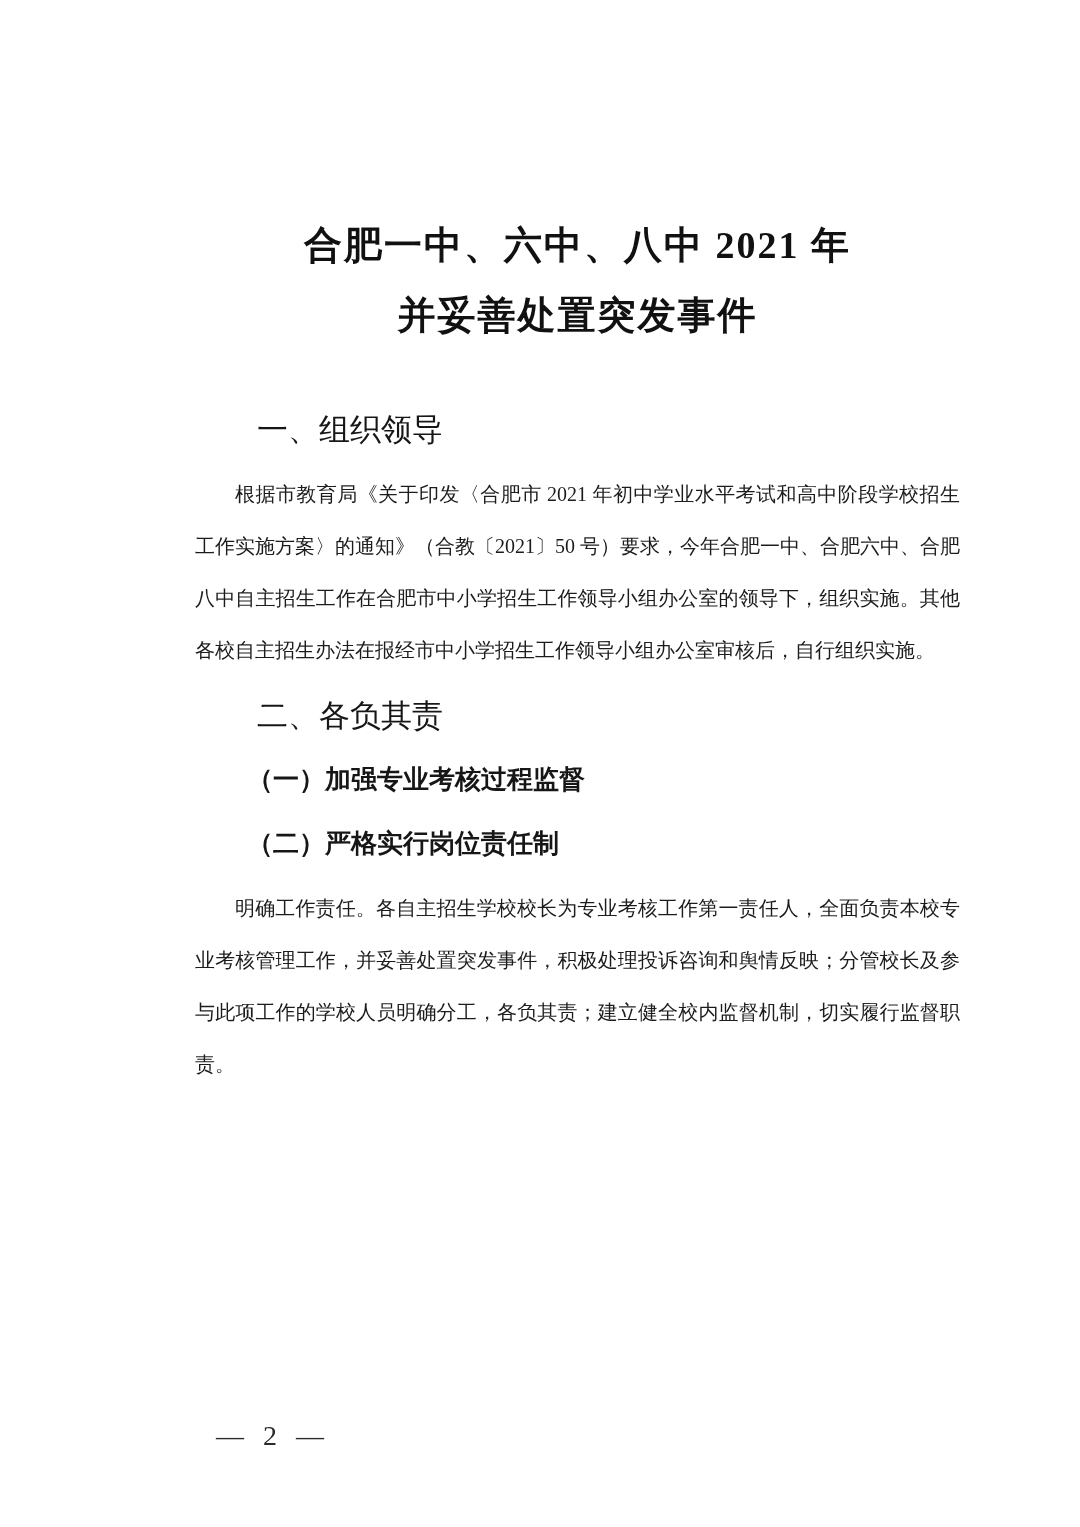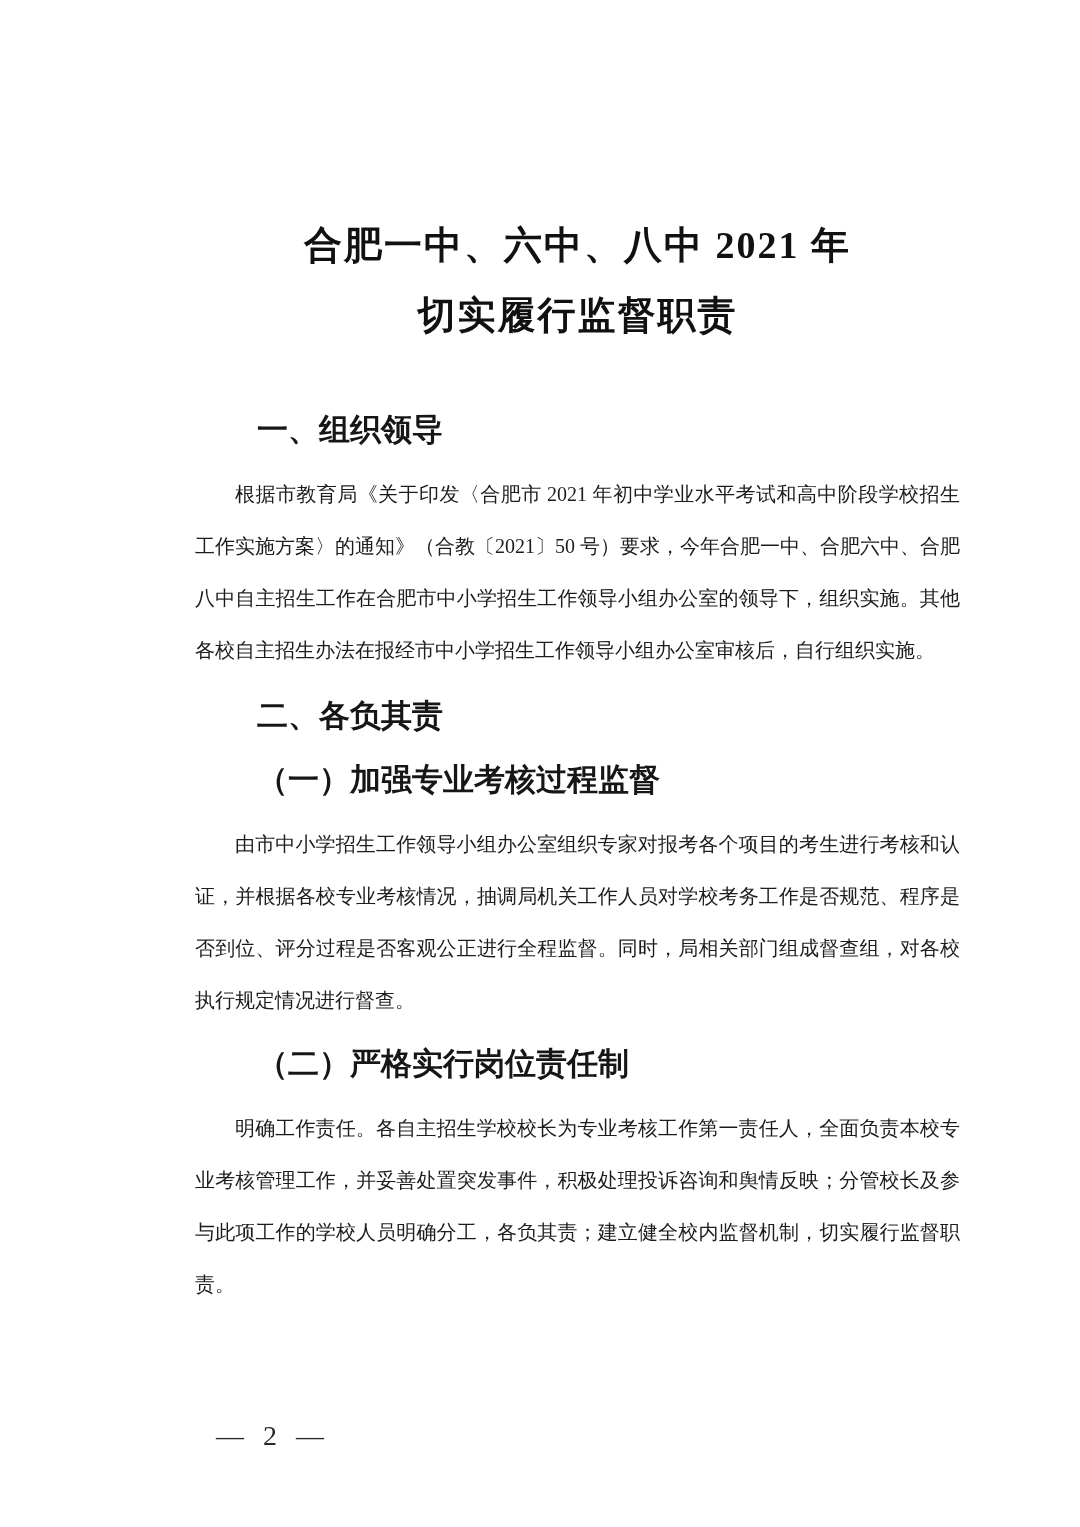--- a/index.html
+++ b/index.html
@@ -33,32 +33,32 @@
     line-height: 58px;
     letter-spacing: 2px;
     color: #111111;
     margin-bottom: 60px;
     font-family: "Liberation Serif", "DejaVu Serif", serif;
   }
   .title-line { display: block; }
 
   .heading-hei {
     font-family: "Liberation Sans", "DejaVu Sans", sans-serif;
-    font-weight: bold;
+    font-weight: normal;
     font-size: 31px;
     line-height: 52px;
     text-indent: 2em;
     color: #161616;
     margin-top: 14px;
   }
 
   .heading-kai {
     font-family: "Liberation Serif", "DejaVu Serif", serif;
     font-weight: bold;
-    font-size: 31px;
+    font-size: 26px;
     line-height: 52px;
     text-indent: 2em;
     color: #161616;
   }
 
   .body-para {
     font-size: 20px;
     line-height: 52px;
     text-indent: 2em;
     text-align: justify;
@@ -75,33 +75,32 @@
     color: #2a2a2a;
   }
 </style>
 </head>
 <body>
 
 <div class="page">
 
   <h1 class="doc-title">
     <span class="title-line">合肥一中、六中、八中 2021 年</span>
-    <span class="title-line">切实履行监督职责</span>
+    <span class="title-line">并妥善处置突发事件</span>
   </h1>
 
   <div>
     <h2 class="heading-hei">一、组织领导</h2>
     <p class="body-para">根据市教育局《关于印发〈合肥市 2021 年初中学业水平考试和高中阶段学校招生工作实施方案〉的通知》（合教〔2021〕50 号）要求，今年合肥一中、合肥六中、合肥八中自主招生工作在合肥市中小学招生工作领导小组办公室的领导下，组织实施。其他各校自主招生办法在报经市中小学招生工作领导小组办公室审核后，自行组织实施。</p>
   </div>
 
   <div>
     <h2 class="heading-hei">二、各负其责</h2>
 
     <h3 class="heading-kai">（一）加强专业考核过程监督</h3>
-    <p class="body-para">由市中小学招生工作领导小组办公室组织专家对报考各个项目的考生进行考核和认证，并根据各校专业考核情况，抽调局机关工作人员对学校考务工作是否规范、程序是否到位、评分过程是否客观公正进行全程监督。同时，局相关部门组成督查组，对各校执行规定情况进行督查。</p>
 
     <h3 class="heading-kai">（二）严格实行岗位责任制</h3>
     <p class="body-para">明确工作责任。各自主招生学校校长为专业考核工作第一责任人，全面负责本校专业考核管理工作，并妥善处置突发事件，积极处理投诉咨询和舆情反映；分管校长及参与此项工作的学校人员明确分工，各负其责；建立健全校内监督机制，切实履行监督职责。</p>
   </div>
 
   <div class="page-footer">— 2 —</div>
 
 </div>
 
 </body></html>

